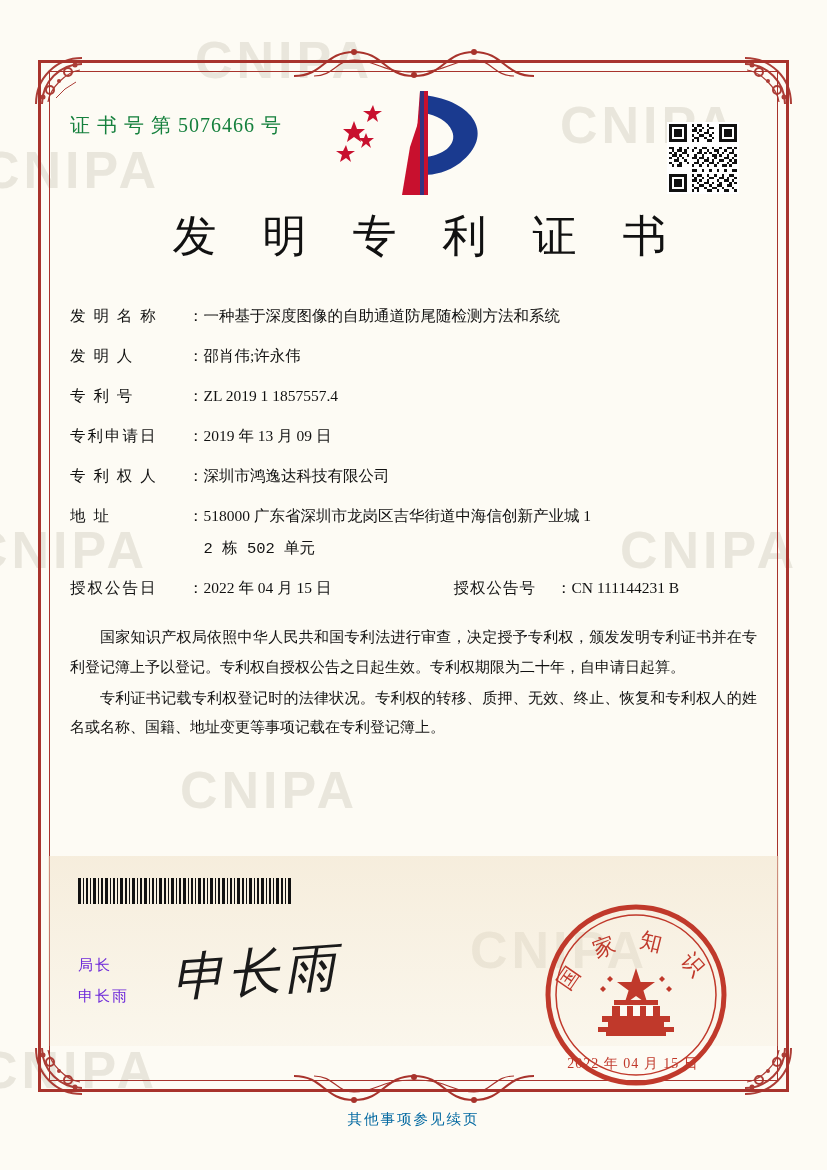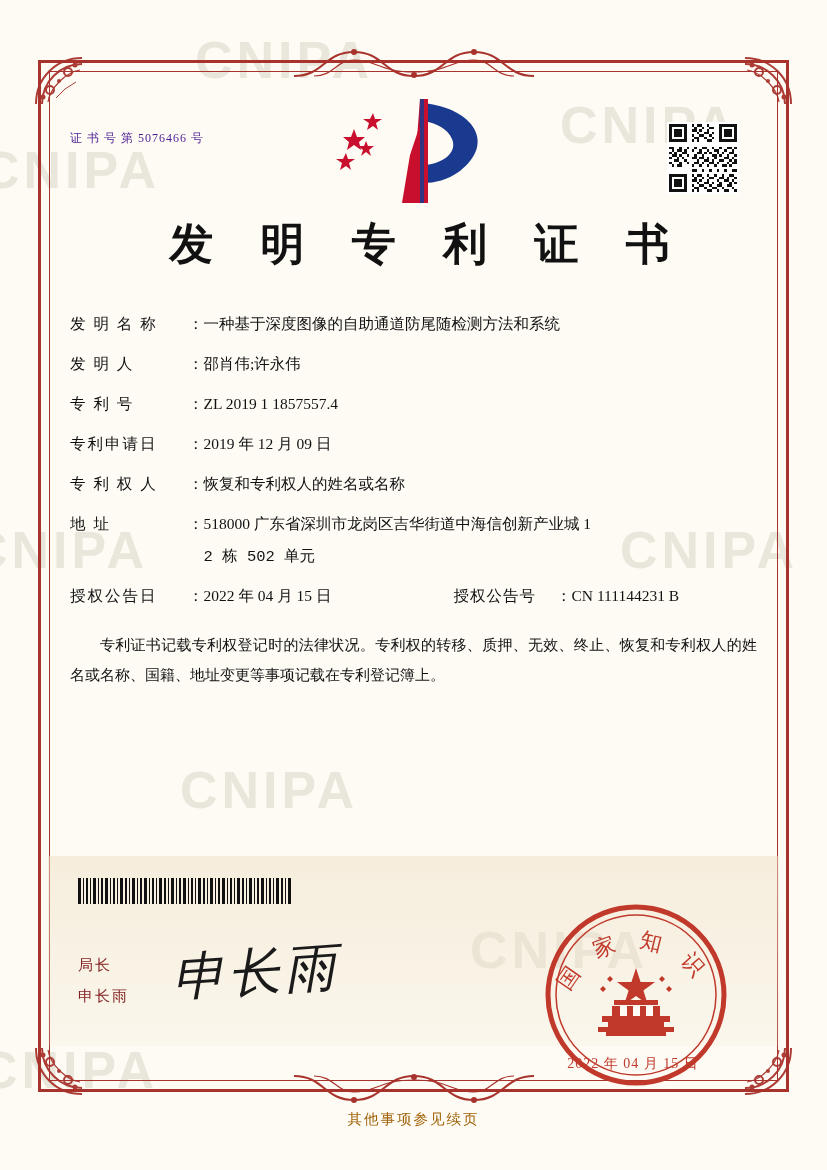--- a/index.html
+++ b/index.html
@@ -92,24 +92,24 @@
     z-index: 3;
   }
 
   
   .content {
     position: absolute;
     left: 70px; top: 92px; right: 70px;
     z-index: 5;
   }
   .cert-no {
-    font-size: 12px;
-    color: #4c1d95;
+    font-size: 20px;
+    color: #15803d;
     letter-spacing: 1px;
-    margin-top: 38px;
+    margin-top: 20px;
   }
   .qr {
     position: absolute;
     right: 18px;
     top: 30px;
     width: 72px;
     height: 72px;
     background: #fff;
     z-index: 6;
   }
@@ -125,21 +125,21 @@
     left: 50%;
     transform: translateX(-50%);
     top: 6px;
     width: 180px;
     height: 112px;
   }
   .title {
     text-align: center;
     font-size: 44px;
     letter-spacing: 16px;
-    font-weight: bold;
+    font-weight: normal;
     color: #111;
     margin: 6px 0 0 28px;
     font-family: "DejaVu Serif", "Liberation Serif", serif;
   }
   .fields {
     margin-top: 40px;
     font-size: 15.5px;
     color: #111;
     line-height: 1.35;
   }
@@ -195,21 +195,21 @@
     height: 26px;
     width: 215px;
   }
   .sig-block {
     position: absolute;
     left: 78px;
     top: 190px;
     font-size: 15px;
     letter-spacing: 2px;
     line-height: 2.05;
-    color: #7f1d1d;
+    color: #6d28d9;
   }
   .signature {
     position: absolute;
     left: 172px;
     top: 178px;
     font-size: 52px;
     color: #1a1a1a;
     font-family: "DejaVu Serif", serif;
     font-style: italic;
     letter-spacing: 4px;
@@ -241,21 +241,21 @@
     color: #111;
     z-index: 6;
     letter-spacing: 1px;
   }
   .footnote {
     position: absolute;
     left: 0; right: 0;
     top: 1110px;
     text-align: center;
     font-size: 14.5px;
-    color: #a16207;
+    color: #0369a1;
     letter-spacing: 2px;
     z-index: 6;
   }
 </style>
 </head>
 <body>
 
 <div class="page">
 
   <div class="watermarks">
@@ -562,27 +562,27 @@
 
       <div class="field">
         <span class="f-label">专 利 号</span>
         <span class="f-colon">：</span>
         <span class="f-value">ZL 2019 1 1857557.4</span>
       </div>
 
       <div class="field">
         <span class="f-label">专利申请日</span>
         <span class="f-colon">：</span>
-        <span class="f-value">2019 年 12 月 09 日</span>
+        <span class="f-value">2019 年 13 月 09 日</span>
       </div>
 
       <div class="field">
         <span class="f-label">专 利 权 人</span>
         <span class="f-colon">：</span>
-        <span class="f-value">恢复和专利权人的姓名或名称</span>
+        <span class="f-value">深圳市鸿逸达科技有限公司</span>
       </div>
 
       <div class="field">
         <span class="f-label">地 址</span>
         <span class="f-colon">：</span>
         <span class="f-value">
           <span>518000 广东省深圳市龙岗区吉华街道中海信创新产业城 1</span>
           <span class="l2">2 栋 502 单元</span>
         </span>
       </div>
@@ -593,20 +593,21 @@
         <span class="f-value">
           <span class="v1">2022 年 04 月 15 日</span>
           <span class="lbl2">授权公告号</span>
           <span>：</span>
           <span style="">CN 111144231 B</span>
         </span>
       </div>
     </div>
 
     <div class="paras">
+      <p>国家知识产权局依照中华人民共和国专利法进行审查，决定授予专利权，颁发发明专利证书并在专利登记簿上予以登记。专利权自授权公告之日起生效。专利权期限为二十年，自申请日起算。</p>
       <p>专利证书记载专利权登记时的法律状况。专利权的转移、质押、无效、终止、恢复和专利权人的姓名或名称、国籍、地址变更等事项记载在专利登记簿上。</p>
     </div>
   </div>
 
   <div class="lower">
     <div class="tint"></div>
 
     <div class="barcode">
       <svg width="215" height="26" viewBox="0 0 215 26" shape-rendering="crispEdges">
         <rect width="215" height="26" fill="transparent"></rect>

